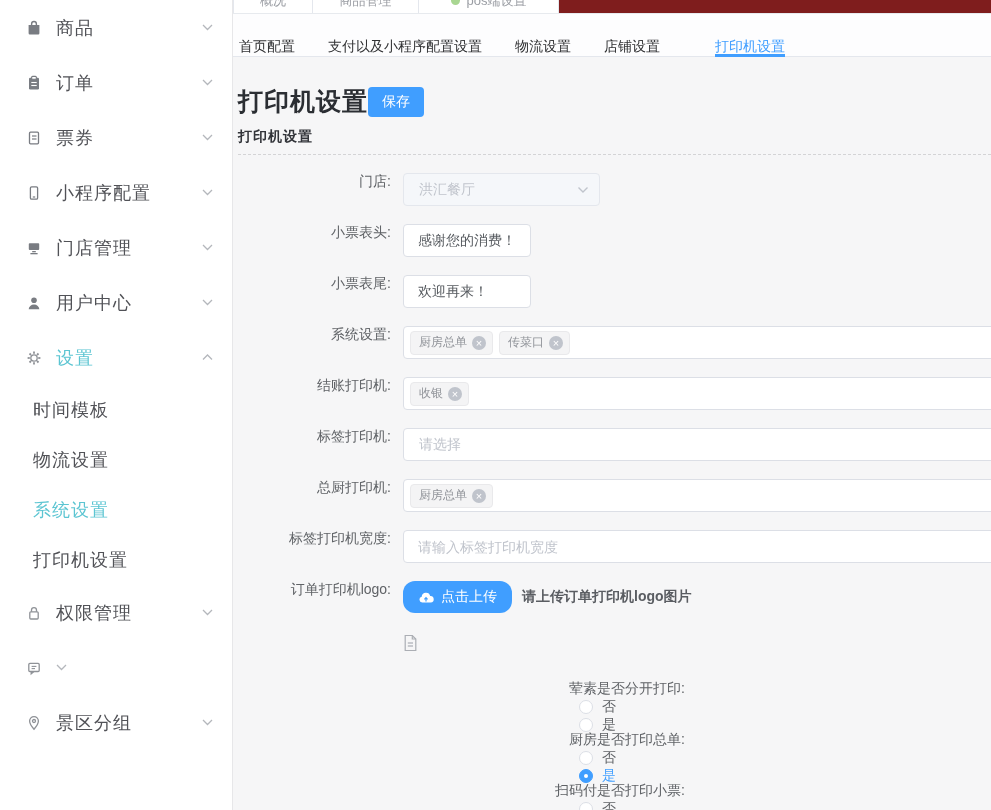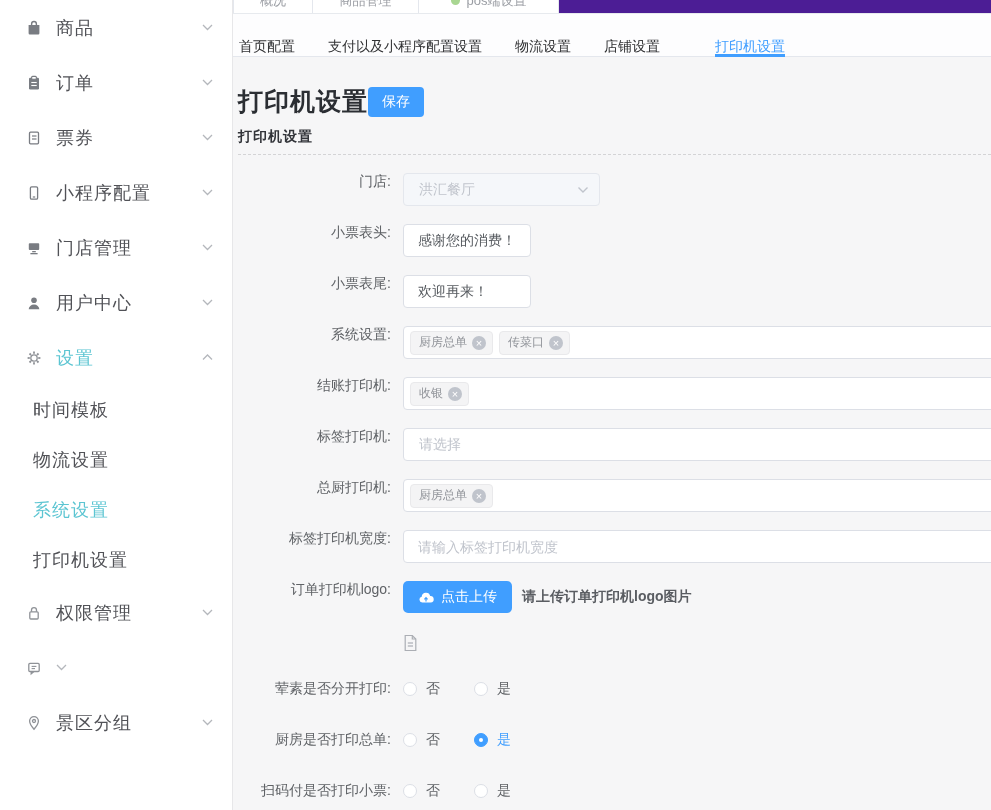--- a/index.html
+++ b/index.html
@@ -14,21 +14,21 @@
   .side-item .slabel { flex:1; font-size:18px; letter-spacing:1px; }
   .side-item.active .slabel { color:#5cc5d2; }
   .chev { width:12px; height:8px; display:flex; }
   .side-sub { height:50px; line-height:50px; padding-left:33px; font-size:18px; color:#515257; cursor:pointer; letter-spacing:1px; }
   .side-sub.active { color:#5cc5d2; }
 
   
   .main { flex:1; display:flex; flex-direction:column; background:#f6f6f7; min-width:0; }
 
   
-  .minitabs { height:14px; overflow:hidden; background:#4c1d95; border-bottom:1px solid #e7eaee; }
+  .minitabs { height:14px; overflow:hidden; background:#7f1d1d; border-bottom:1px solid #e7eaee; }
   .minitab-row { display:flex; margin-top:-13px; height:27px; }
   .minitab { border-right:1px solid #e4e7ed; display:flex; align-items:center; justify-content:center;
              font-size:13px; color:#9a9da3; background:#fff; cursor:pointer; }
   .minitab:first-child { border-left:1px solid #e4e7ed; }
   .mt-0 { width:80px; } .mt-1 { width:106px; } .mt-2 { width:140px; }
   .green-dot { width:9px; height:9px; border-radius:50%; background:#a9d692; margin-right:7px; }
 
   
   .tabbar { height:43px; background:#fdfdfe; border-bottom:1px solid #e4e7ed; display:flex; align-items:stretch; padding-left:6px; }
   .tab { display:flex; align-items:flex-end; font-size:14px; color:#303133; margin-right:33px; cursor:pointer; position:relative; }
@@ -60,27 +60,27 @@
   .wide::placeholder, .text-input::placeholder { color:#c0c4cc; }
 
   .multiselect { width:702px; height:33px; background:#fff; border:1px solid #dcdfe6; border-radius:4px;
                  display:flex; align-items:center; padding:0 6px; gap:6px; cursor:pointer; }
   .ms-placeholder { font-size:14px; color:#c0c4cc; padding-left:9px; }
   .tag { display:inline-flex; align-items:center; height:24px; background:#f4f4f5; border:1px solid #e9e9eb;
          border-radius:4px; padding:0 6px 0 8px; font-size:12px; color:#909399; }
   .tag-close { width:14px; height:14px; margin-left:5px; border-radius:50%; background:#c0c4cc; color:#fff;
                font-size:11px; line-height:14px; text-align:center; cursor:pointer; }
 
-  .upload-btn { height:32px; padding:0 15px; background:#409eff; border:none; border-radius:5px; color:#fff;
+  .upload-btn { height:32px; padding:0 15px; background:#409eff; border:none; border-radius:12px; color:#fff;
                 font-size:14px; display:inline-flex; align-items:center; gap:7px; cursor:pointer; font-family:inherit; }
   .upload-hint { margin-left:10px; font-size:14px; color:#5a5d62; font-weight:700; }
 
   .icon-row { height:22px; margin:13px 0 26px; display:flex; align-items:center; }
 
-  .radio-row { display:flex; align-items:flex-start; height:20px; margin-bottom:31px; }
+  .radio-row { display:flex; align-items:center; height:20px; margin-bottom:31px;flex-direction:column; }
   .radio-opt { display:flex; align-items:center; margin-right:34px; cursor:pointer; }
   .radio { width:14px; height:14px; border-radius:50%; border:1px solid #dcdfe6; background:#fff; margin-right:9px; position:relative; }
   .radio.checked { background:#409eff; border-color:#409eff; }
   .radio.checked::after { content:""; position:absolute; left:4px; top:4px; width:4px; height:4px; border-radius:50%; background:#fff; }
   .radio-label { font-size:14px; color:#5f6266; }
   .radio-opt.sel .radio-label { color:#409eff; }
 
   svg { display:block; }
 </style>
 </head>

